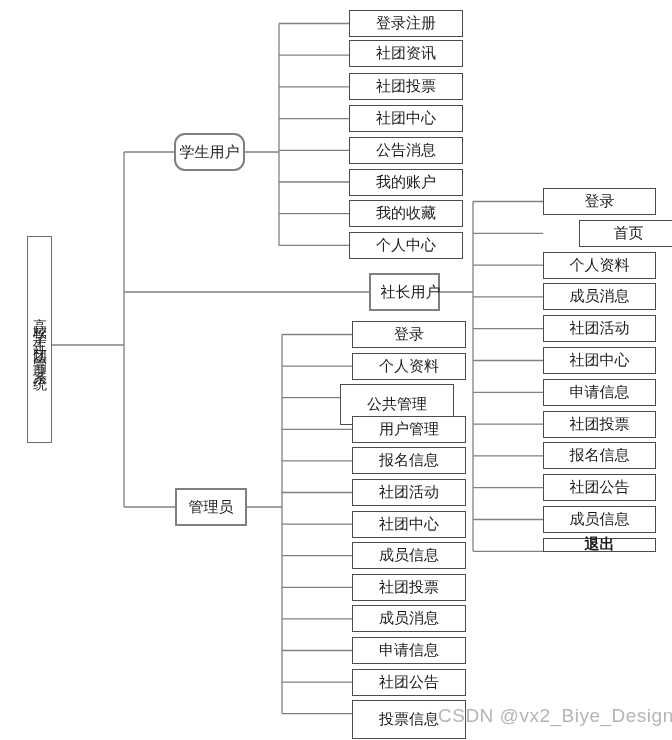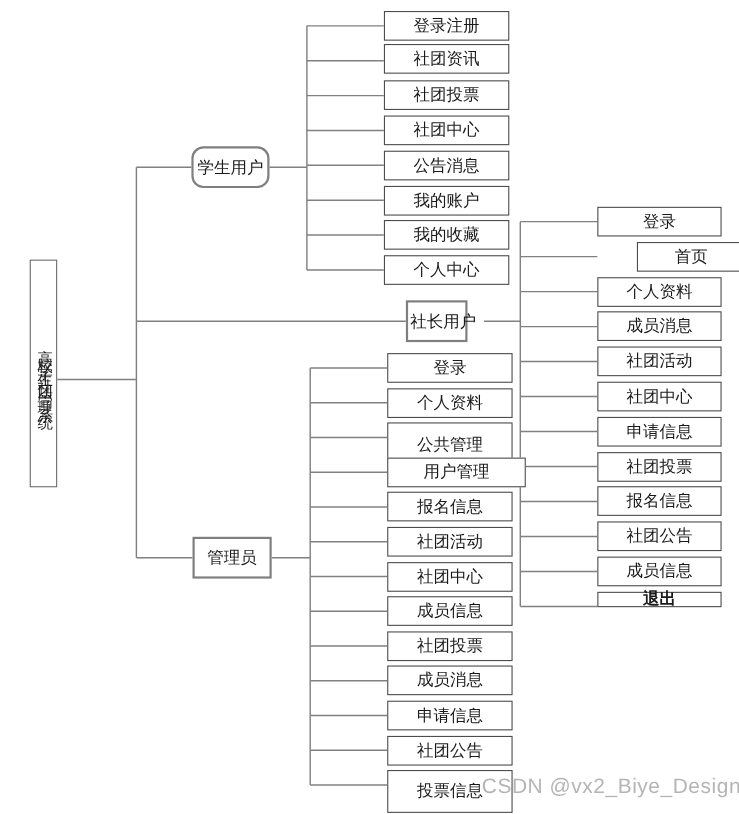--- a/index.html
+++ b/index.html
@@ -109,21 +109,21 @@
     </svg>
 
   <div class="node root" style="left:27px;top:236px;width:25px;height:207px;">
     <span class="vtext">高校学生社团管理系统</span>
   </div>
 
   <div class="node role" style="left:174px;top:133px;width:71px;height:38px;border-radius:11px;">
     <span>学生用户</span>
   </div>
 
-  <div class="node role" style="left:369px;top:273px;width:56px;height:38px;padding-left:12px;">
+  <div class="node role" style="left:369px;top:273px;width:71px;height:38px;padding-left:12px;">
     <span>社长用户</span>
   </div>
 
   <div class="node role" style="left:175px;top:488px;width:72px;height:38px;">
     <span>管理员</span>
   </div>
 
   <div class="watermark">CSDN @vx2_Biye_Design</div>
 <div class="node leaf" style="left: 349px; top: 10px; width: 114px; height: 27px;">登录注册</div>
     <div class="node leaf" style="left: 349px; top: 40px; width: 114px; height: 27px;">社团资讯</div>
@@ -140,22 +140,22 @@
     <div class="node leaf" style="left: 543px; top: 315.2px; width: 113px; height: 27px;">社团活动</div>
     <div class="node leaf" style="left: 543px; top: 347px; width: 113px; height: 27px;">社团中心</div>
     <div class="node leaf" style="left: 543px; top: 378.8px; width: 113px; height: 27px;">申请信息</div>
     <div class="node leaf" style="left: 543px; top: 410.6px; width: 113px; height: 27px;">社团投票</div>
     <div class="node leaf" style="left: 543px; top: 442.4px; width: 113px; height: 27px;">报名信息</div>
     <div class="node leaf" style="left: 543px; top: 474.2px; width: 113px; height: 27px;">社团公告</div>
     <div class="node leaf" style="left: 543px; top: 506px; width: 113px; height: 27px;">成员信息</div>
     <div class="node leaf" style="left: 543px; top: 537.8px; width: 113px; height: 14px; font-weight: bold;">退出</div>
     <div class="node leaf" style="left: 352px; top: 321px; width: 114px; height: 27px;">登录</div>
     <div class="node leaf" style="left: 352px; top: 352.6px; width: 114px; height: 27px;">个人资料</div>
-    <div class="node leaf" style="left: 352px; top: 384.2px; width: 114px; height: 41px;">公共管理</div>
-    <div class="node leaf" style="left: 352px; top: 415.8px; width: 126px; height: 27px;">用户管理</div>
+    <div class="node leaf" style="left: 340px; top: 384.2px; width: 114px; height: 41px;">公共管理</div>
+    <div class="node leaf" style="left: 352px; top: 415.8px; width: 114px; height: 27px;">用户管理</div>
     <div class="node leaf" style="left: 352px; top: 447.4px; width: 114px; height: 27px;">报名信息</div>
     <div class="node leaf" style="left: 352px; top: 479px; width: 114px; height: 27px;">社团活动</div>
     <div class="node leaf" style="left: 352px; top: 510.6px; width: 114px; height: 27px;">社团中心</div>
     <div class="node leaf" style="left: 352px; top: 542.2px; width: 114px; height: 27px;">成员信息</div>
     <div class="node leaf" style="left: 352px; top: 573.8px; width: 114px; height: 27px;">社团投票</div>
     <div class="node leaf" style="left: 352px; top: 605.4px; width: 114px; height: 27px;">成员消息</div>
     <div class="node leaf" style="left: 352px; top: 637px; width: 114px; height: 27px;">申请信息</div>
     <div class="node leaf" style="left: 352px; top: 668.6px; width: 114px; height: 27px;">社团公告</div>
     <div class="node leaf" style="left: 352px; top: 700.2px; width: 114px; height: 39px;">投票信息</div>
   </div>

